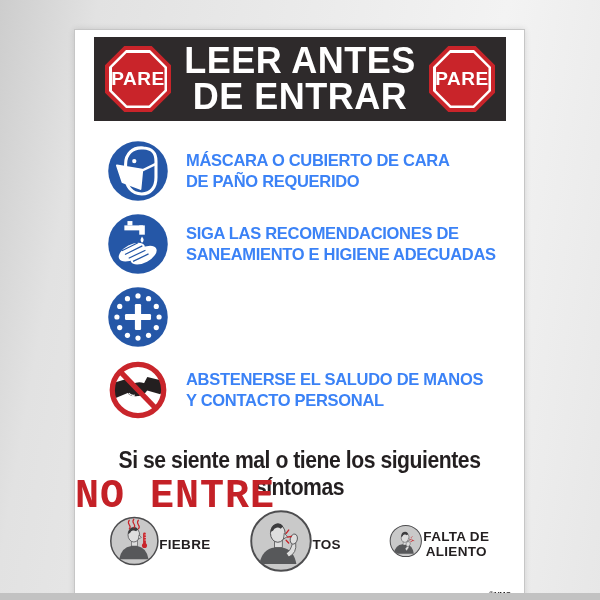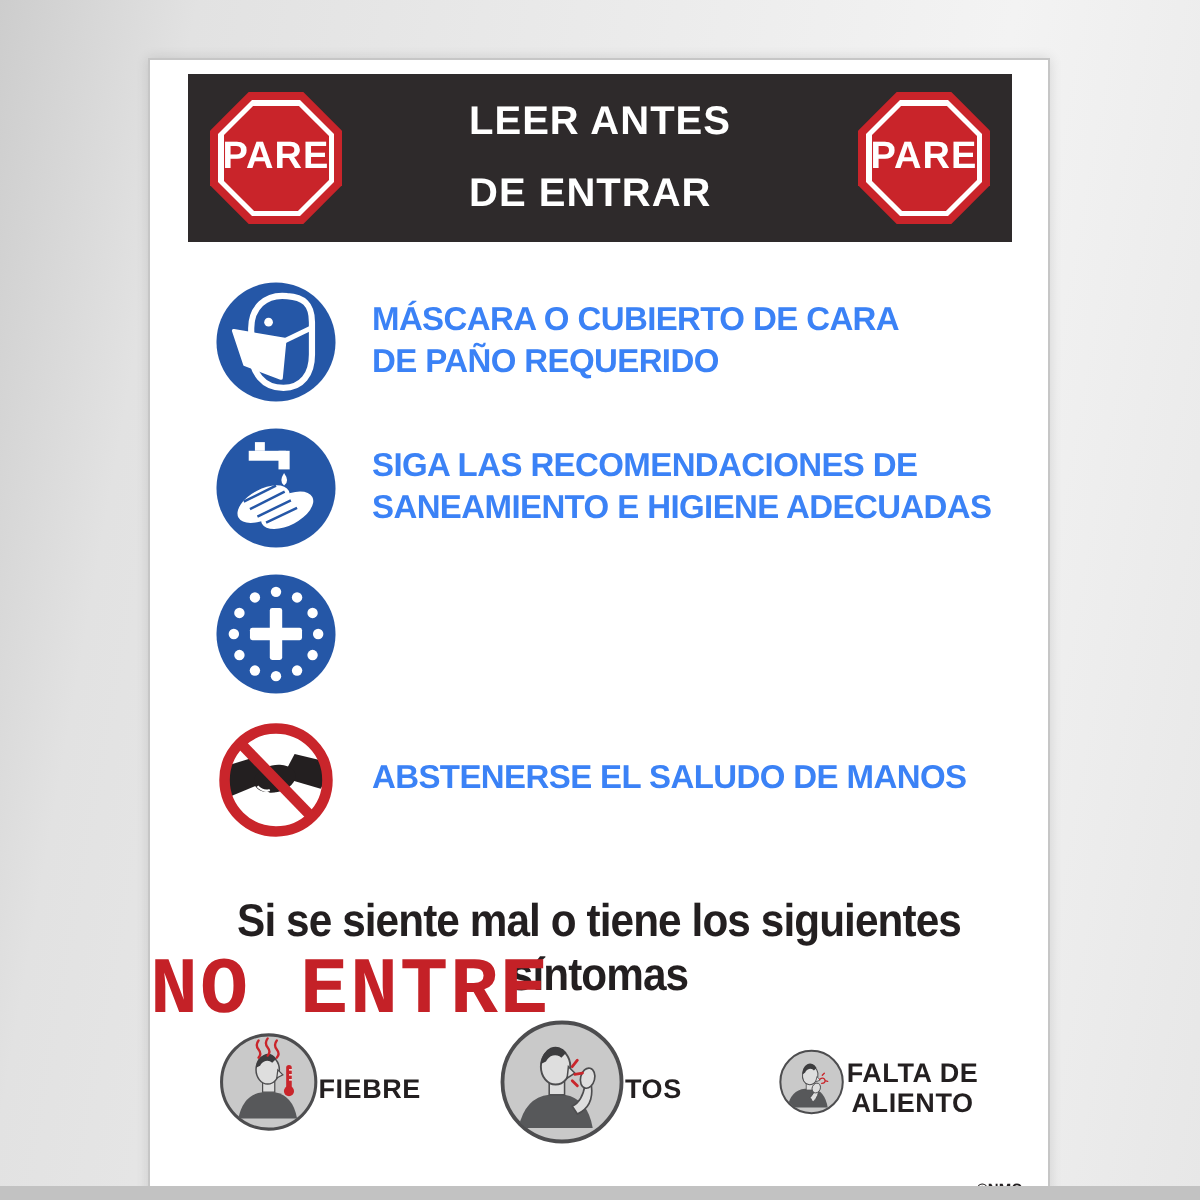--- a/index.html
+++ b/index.html
@@ -19,21 +19,21 @@
     background: #2e2a2b; display: flex; align-items: center; justify-content: space-between;
     padding: 0 11px;
   }
   .stop-sign { position: relative; width: 66px; height: 66px; flex: 0 0 auto;
     display: flex; align-items: center; justify-content: center; }
   .oct { clip-path: polygon(29.3% 0%, 70.7% 0%, 100% 29.3%, 100% 70.7%, 70.7% 100%, 29.3% 100%, 0% 70.7%, 0% 29.3%); }
   .stop-base { position: absolute; inset: 0; background: #c9242a; }
   .stop-ring { position: absolute; inset: 4px; background: #ffffff; }
   .stop-core { position: absolute; inset: 6.5px; background: #c9242a; }
   .stop-label { position: relative; color: #ffffff; font-weight: bold; font-size: 19px; letter-spacing: .5px; }
-  .title { color: #ffffff; font-weight: bold; font-size: 20px;
+  .title { text-align: center; color: #ffffff; font-weight: bold; font-size: 36px;
     line-height: 36px; letter-spacing: .5px; }
   
   .rows { position: absolute; left: 32px; top: 104px; right: 14px; }
   .row { display: flex; align-items: center; height: 73px; gap: 17px; }
   .row-icon { width: 62px; height: 62px; flex: 0 0 auto; }
   .row-icon svg { width: 100%; height: 100%; display: block; }
   .row-text { color: #3b82f6; font-weight: bold; font-size: 16.5px; line-height: 21px; letter-spacing: -0.3px; white-space: nowrap; }
   
   .symptoms-intro { position: absolute; top: 417px; left: 0; right: 0; text-align: center;
     color: #231f20; font-weight: bold; font-size: 23px; transform: scaleX(.92); letter-spacing: -0.5px; }
@@ -162,20 +162,21 @@
               <polygon points="98,37 65,29 55,48 86,57" fill="#231f20"></polygon>
               <ellipse cx="49" cy="49" rx="17" ry="11" transform="rotate(-12 49 49)" fill="#231f20"></ellipse>
               <path d="M35,55 q5,5 10,3 M41,59 q5,4 9,2" stroke="#ffffff" stroke-width="1.8" fill="none"></path>
             </g>
             <circle cx="50" cy="50" r="41.5" fill="none" stroke="#c9252b" stroke-width="8.5"></circle>
             <line x1="21" y1="20" x2="80" y2="81" stroke="#c9252b" stroke-width="8.5"></line>
           </svg>
         </div>
         <div class="row-text">
           <div>ABSTENERSE EL SALUDO DE MANOS</div>
+          <div>Y CONTACTO PERSONAL</div>
         </div>
       </div>
     </div>
 
     <div class="symptoms-intro">Si se siente mal o tiene los siguientes síntomas</div>
     <div class="no-entre">NO ENTRE</div>
 
     <div class="symptoms">
 
       <div class="symptom">

